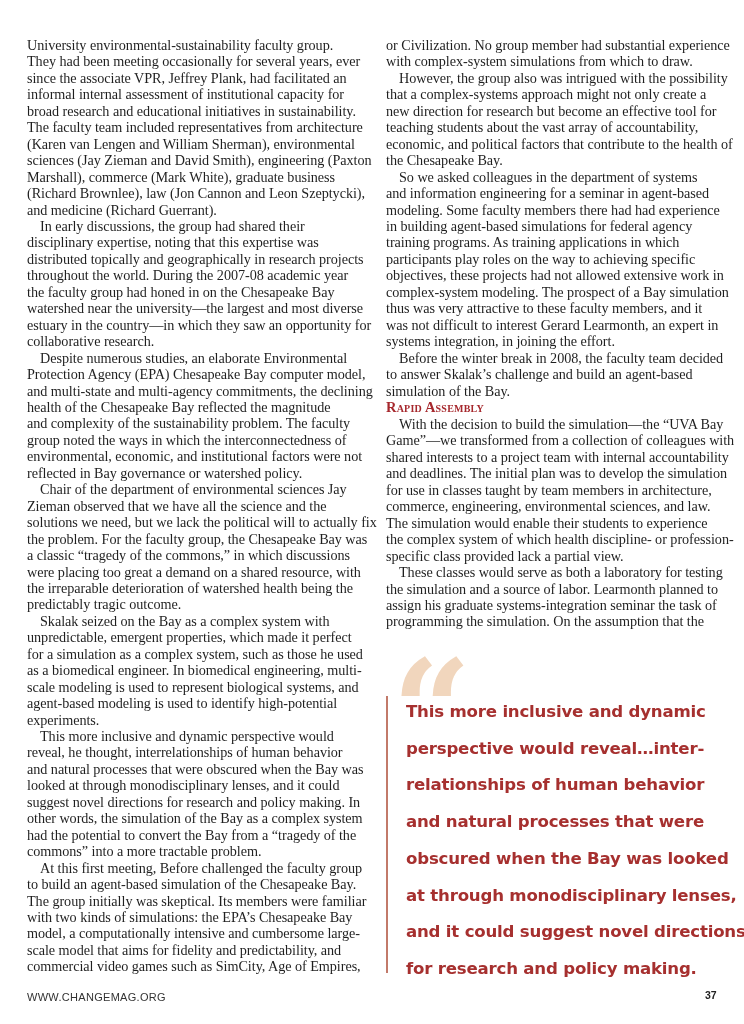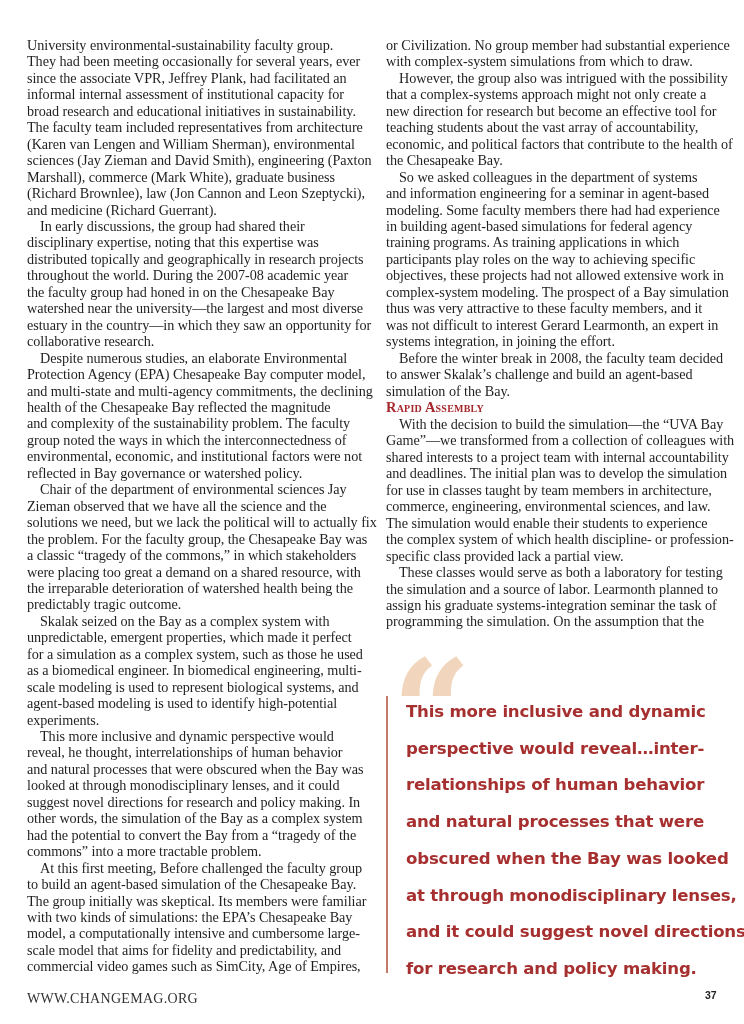--- a/index.html
+++ b/index.html
@@ -87,22 +87,22 @@
       z-index: 1;
     }
     .quote-line {
       display: block;
       white-space: nowrap;
     }
     .footer-left {
       position: absolute;
       left: 27px;
       top: 991px;
-      font-family: Liberation Serif, serif;
-      font-size: 14px;
+      font-family: Liberation Sans, sans-serif;
+      font-size: 11px;
       letter-spacing: 0.3px;
       color: #333333;
       text-align: center;
     }
     .footer-right {
       position: absolute;
       left: 705px;
       top: 989px;
       font-family: Liberation Sans, sans-serif;
       font-weight: bold;
@@ -138,21 +138,21 @@
     <span class="line">and multi-state and multi-agency commitments, the declining</span>
     <span class="line">health of the Chesapeake Bay reflected the magnitude</span>
     <span class="line">and complexity of the sustainability problem. The faculty</span>
     <span class="line">group noted the ways in which the interconnectedness of</span>
     <span class="line">environmental, economic, and institutional factors were not</span>
     <span class="line">reflected in Bay governance or watershed policy.</span>
     <span class="line indent">Chair of the department of environmental sciences Jay</span>
     <span class="line">Zieman observed that we have all the science and the</span>
     <span class="line">solutions we need, but we lack the political will to actually fix</span>
     <span class="line">the problem. For the faculty group, the Chesapeake Bay was</span>
-    <span class="line">a classic “tragedy of the commons,” in which stakeholders</span>
+    <span class="line">a classic “tragedy of the commons,” in which discussions</span>
     <span class="line">were placing too great a demand on a shared resource, with</span>
     <span class="line">the irreparable deterioration of watershed health being the</span>
     <span class="line">predictably tragic outcome.</span>
     <span class="line indent">Skalak seized on the Bay as a complex system with</span>
     <span class="line">unpredictable, emergent properties, which made it perfect</span>
     <span class="line">for a simulation as a complex system, such as those he used</span>
     <span class="line">as a biomedical engineer. In biomedical engineering, multi-</span>
     <span class="line">scale modeling is used to represent biological systems, and</span>
     <span class="line">agent-based modeling is used to identify high-potential</span>
     <span class="line">experiments.</span>

